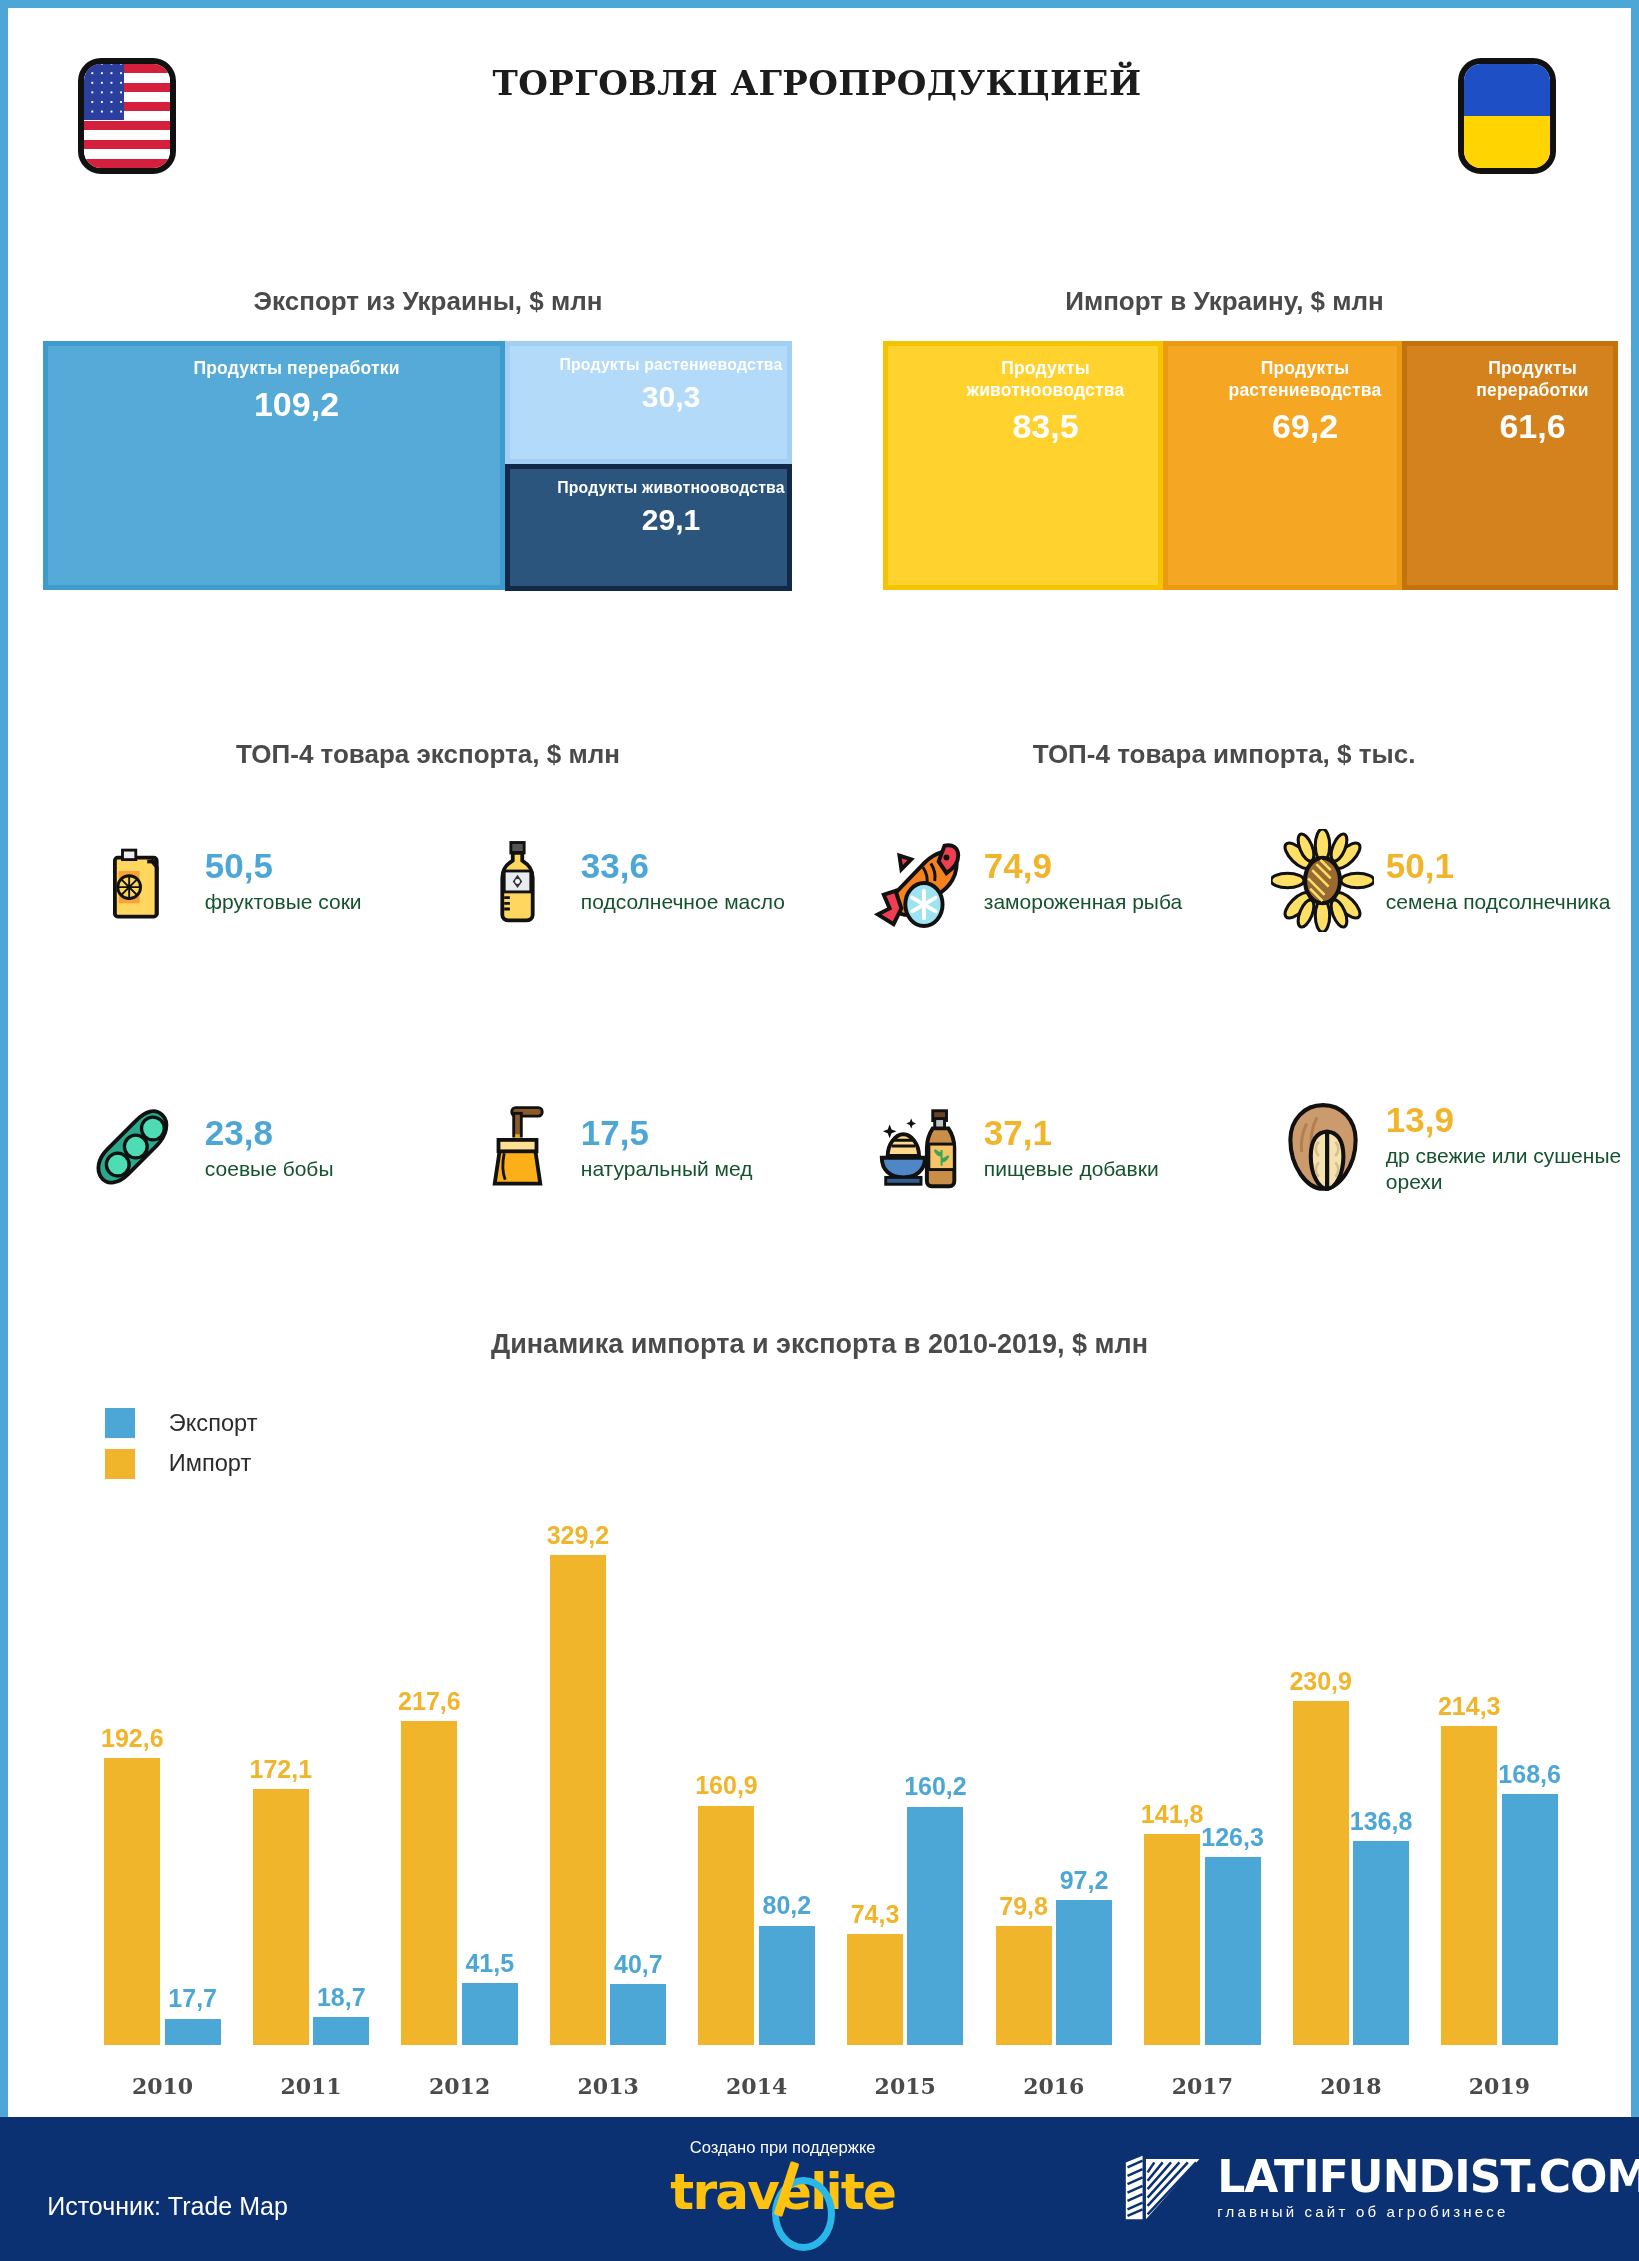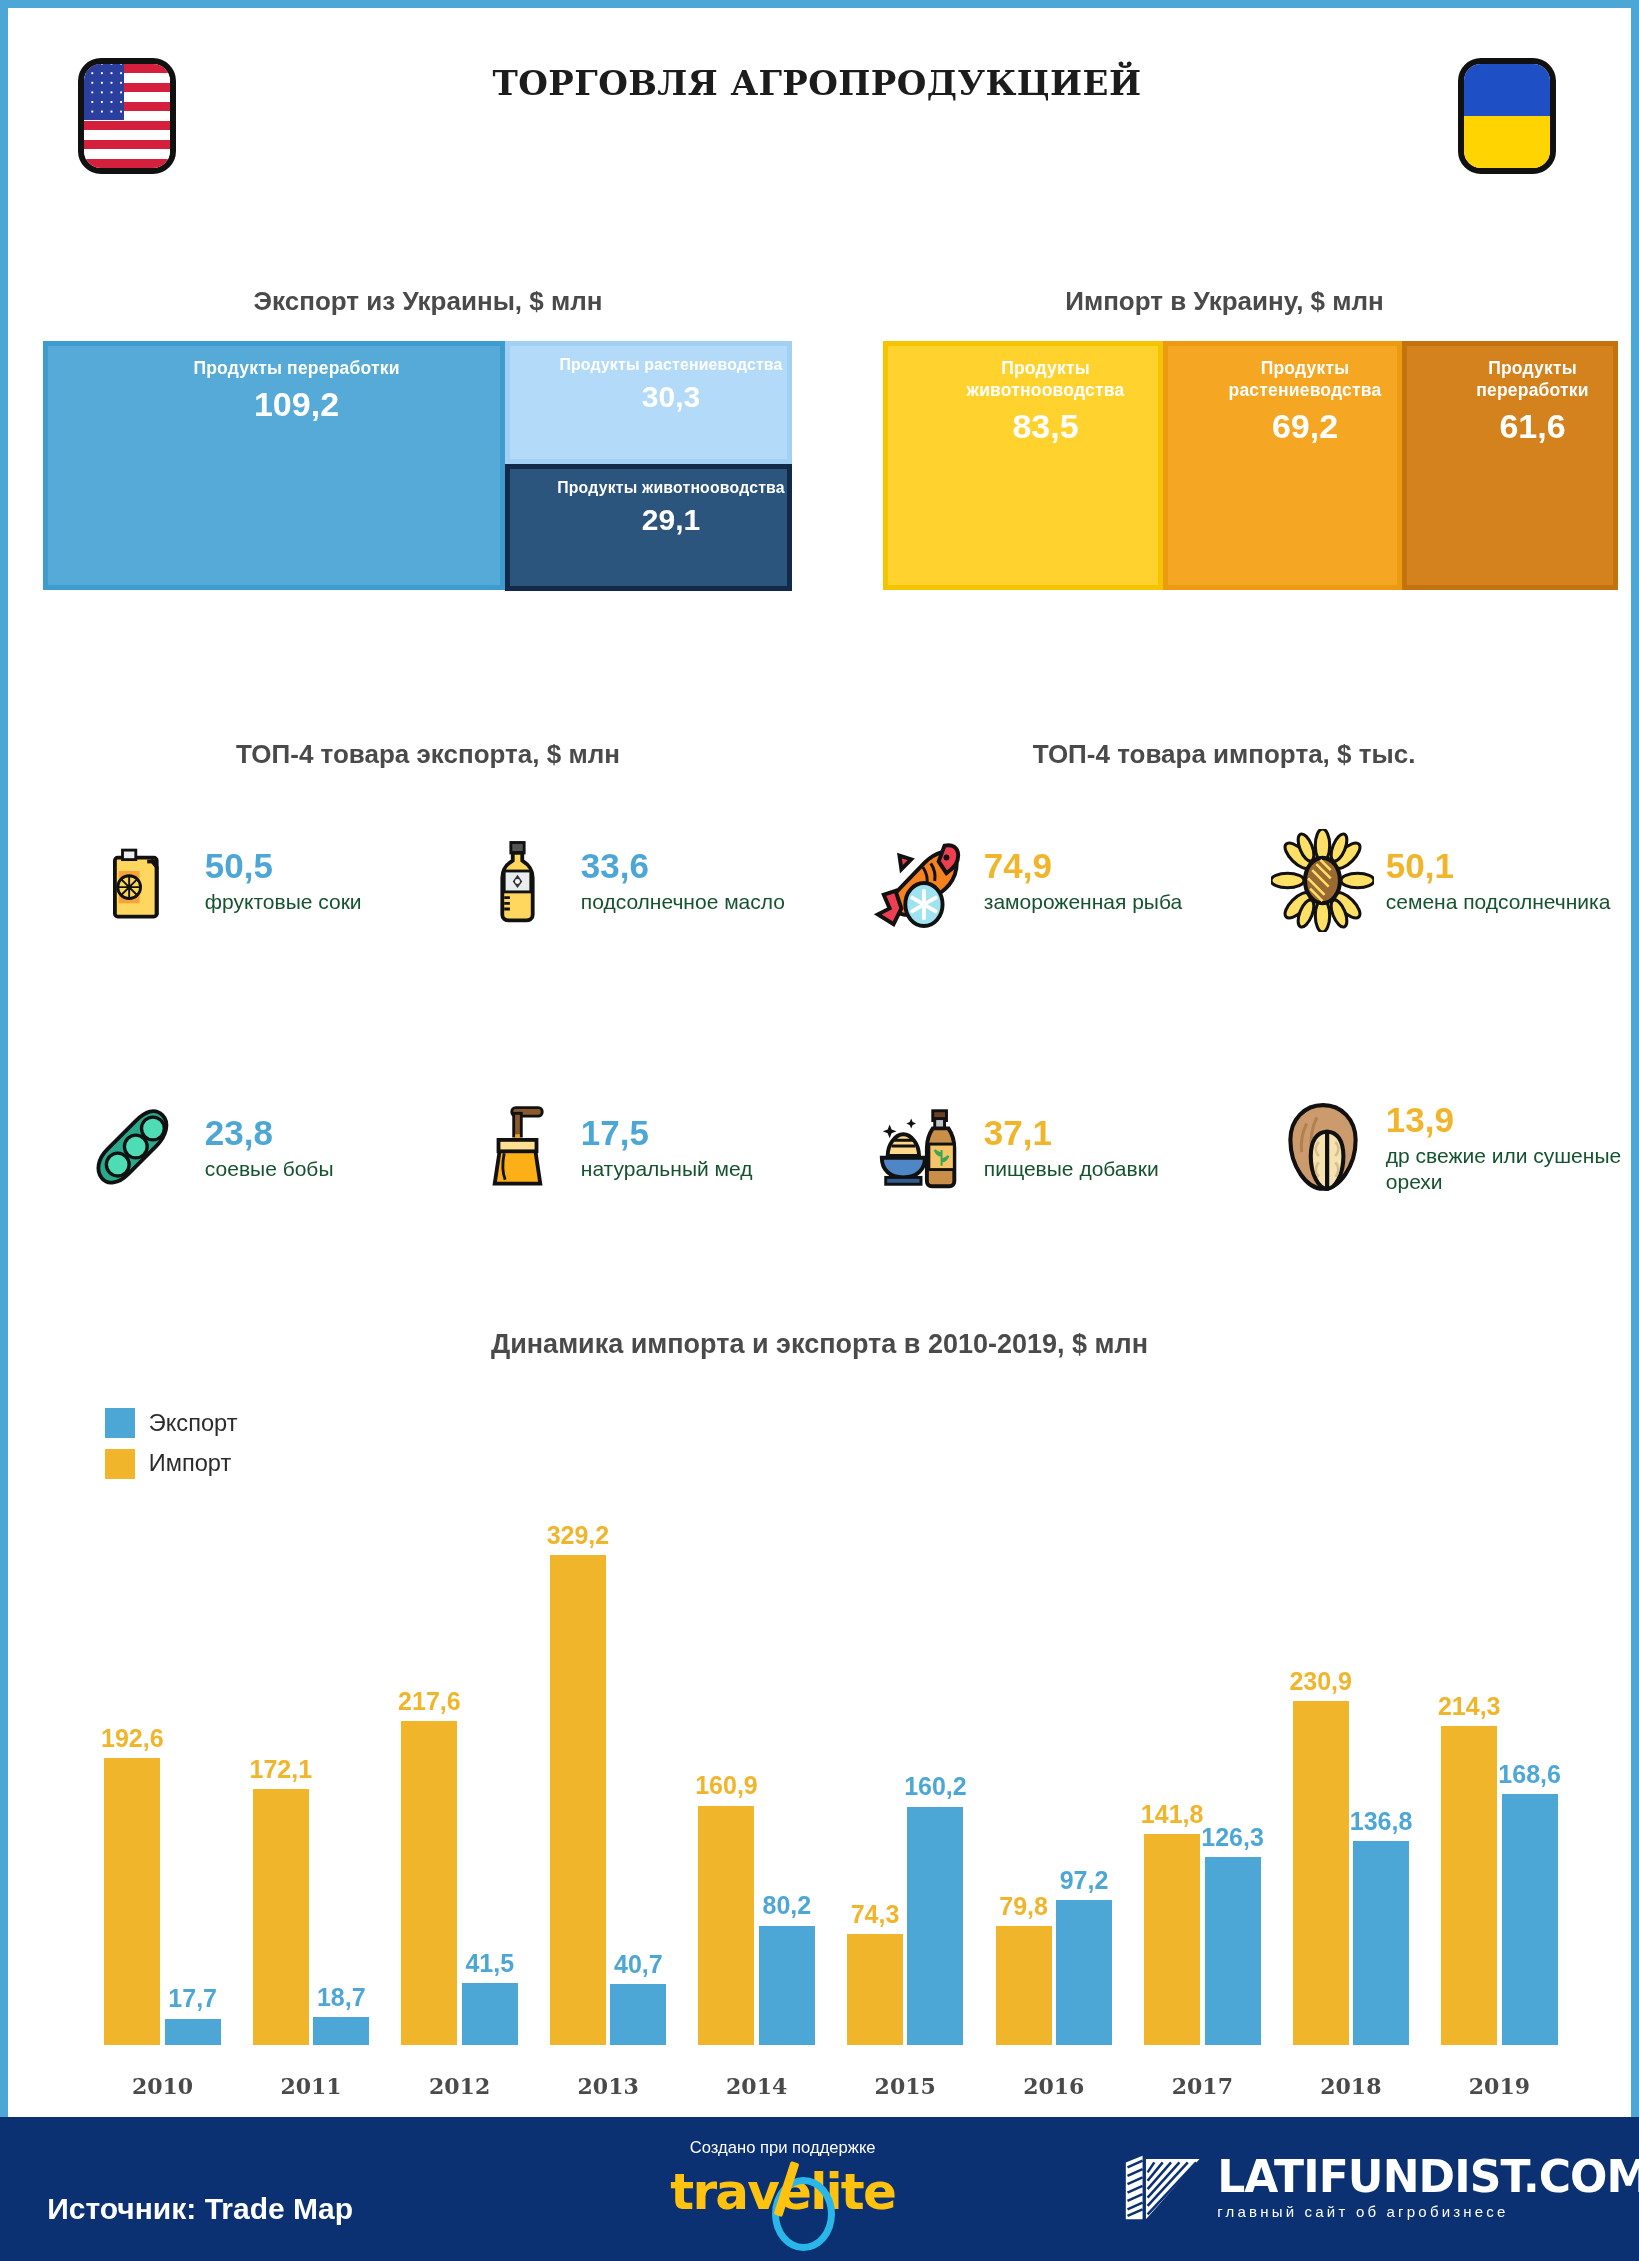--- a/index.html
+++ b/index.html
@@ -48,40 +48,40 @@
   .prod .ico{width:109px;height:109px;flex:0 0 109px;display:flex;align-items:center;justify-content:center;}
   .prod .txt{margin-left:8.8px;}
   .prod .num{font-size:35px;font-weight:bold;line-height:40px;}
   .prod .cap{font-size:21px;color:#14532d;line-height:26px;margin-top:3.5px;}
   .num.blue{color:#4da7d6;}
   .num.gold{color:#f0b52a;}
 
   
   .chart{position:absolute;left:88px;top:1400px;width:1470px;height:691px;}
   .legend{position:absolute;left:8.8px;top:0;}
-  .leg-row{display:flex;align-items:center;margin-bottom:10.5px;}
+  .leg-row{display:flex;align-items:center;margin-bottom:10.5px;gap:20px;}
   .leg-sw{width:30px;height:30px;margin-right:14px;}
   .leg-txt{font-size:23.6px;color:#2b2b2b;}
   .plot{position:absolute;left:0;right:0;bottom:54px;top:131px;display:flex;
         align-items:flex-end;justify-content:space-between;}
   .grp{display:flex;align-items:flex-end;justify-content:center;position:relative;width:133px;height:100%;}
   .bar{width:56px;position:relative;}
   .bar.imp{background:#f0b52a;}
   .bar.exp{background:#4da7d6;margin-left:4.4px;}
   .bar .bl{position:absolute;left:50%;transform:translateX(-50%);bottom:100%;margin-bottom:5.3px;
      font-size:25px;font-weight:bold;white-space:nowrap;}
   .bar.imp .bl{color:#f0b52a;}
   .bar.exp .bl{color:#4da7d6;}
   .xlabels{position:absolute;left:0;right:0;bottom:0;display:flex;justify-content:space-between;align-items:flex-end;}
   .xlab{width:133px;text-align:center;font-size:22px;font-weight:bold;color:#4a4a4a;
         font-family:"DejaVu Serif", serif;}
 
   
   .footer{position:absolute;left:-8.8px;right:-8.8px;bottom:0;height:144px;background:#0b3172;}
-  .src{position:absolute;left:48px;top:75px;color:#fff;font-size:30px;font-weight:bold;}
+  .src{position:absolute;left:48px;top:75px;color:#fff;font-size:25px;font-weight:normal;}
   .support{position:absolute;left:639px;top:21px;width:289px;text-align:center;color:#fff;font-size:16.6px;}
   .travelite{position:absolute;left:639px;top:46px;width:289px;text-align:center;}
   .tv-word{font-size:50px;font-weight:bold;color:#ffc20e;font-family:"DejaVu Sans", sans-serif;
            letter-spacing:-1.8px;position:relative;display:inline-block;}
   .tv-oval{position:absolute;left:102px;top:14px;width:49px;height:60px;border:7.9px solid #29b6e8;
            border-radius:50%;}
   .tv-check{position:absolute;left:112px;top:-1.8px;width:8.8px;height:56px;background:#ffc20e;
             transform:rotate(18deg);border-radius:1.8px;}
   .latifundist{position:absolute;left:1120px;top:37px;display:flex;align-items:center;}
   .lf-mark{width:84px;height:67px;margin-right:14px;}

